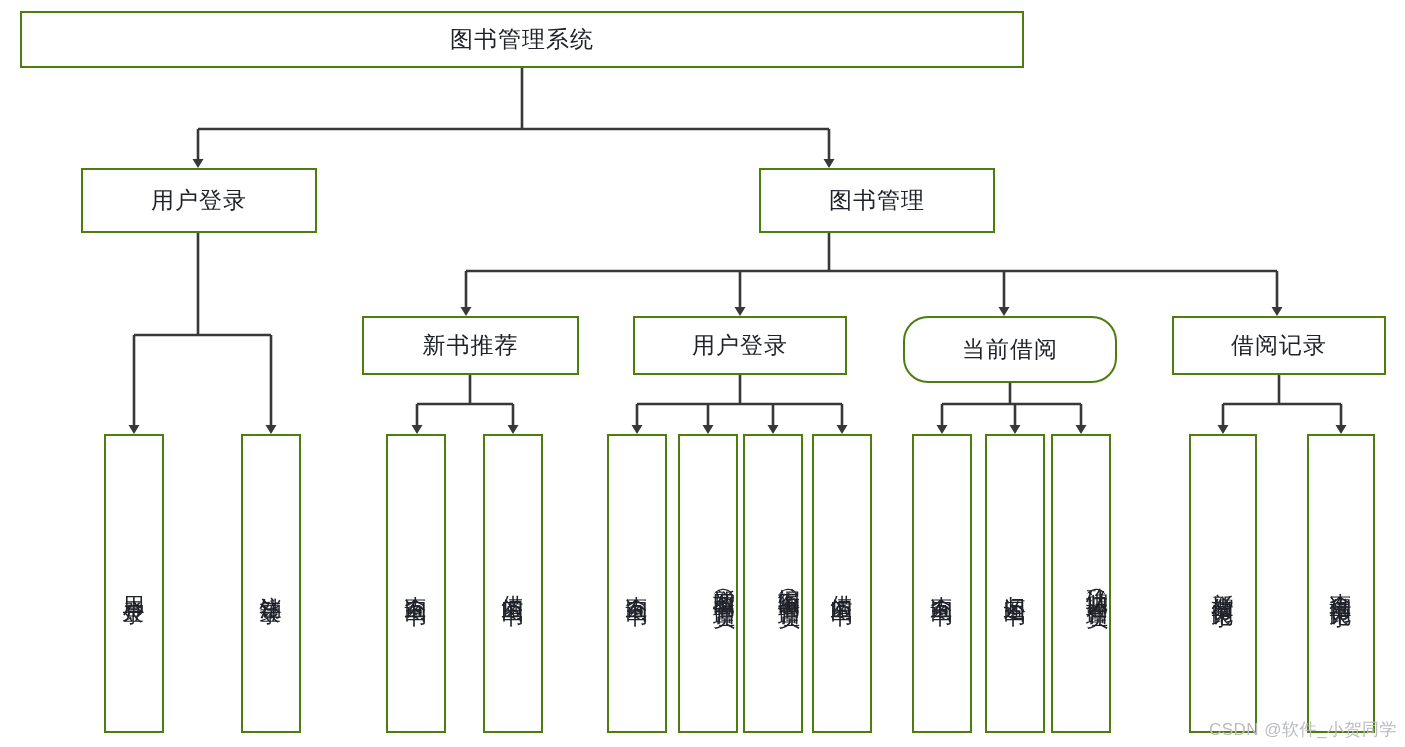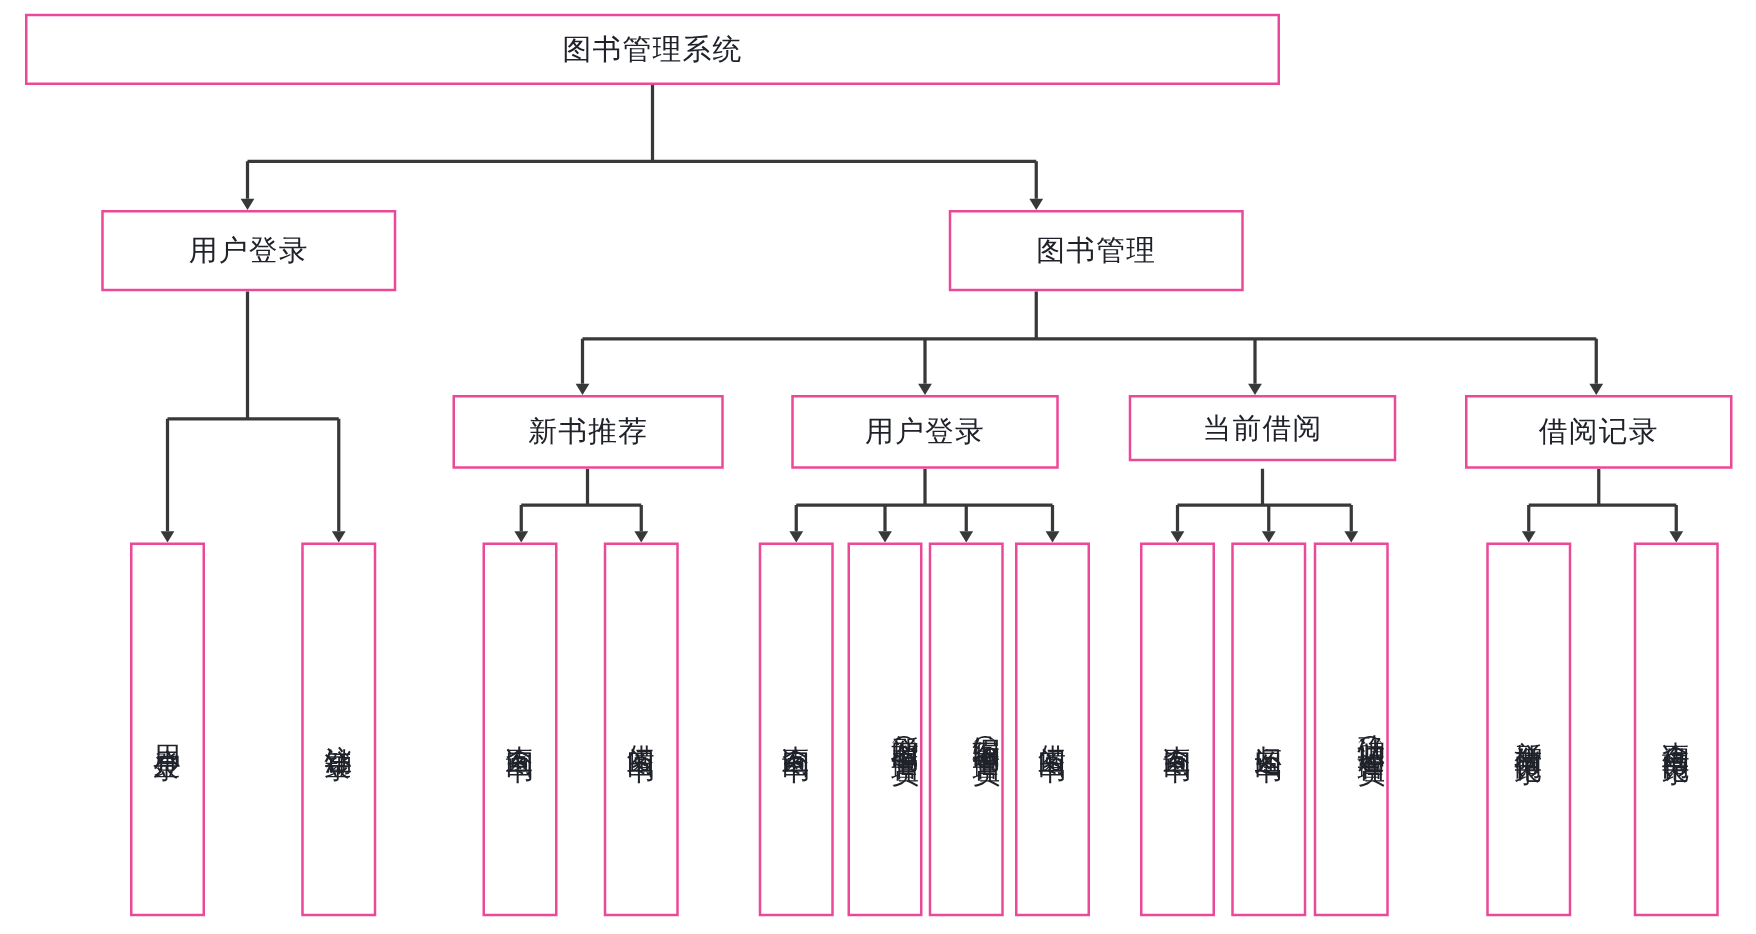--- a/index.html
+++ b/index.html
@@ -24,21 +24,21 @@
     left: 0;
     top: 0;
     width: 1405px;
     height: 747px;
     pointer-events: none;
   }
   .node {
     position: absolute;
     box-sizing: border-box;
     background: #ffffff;
-    border: 2px solid #ec4899;
+    border: 2px solid #4d7c0f;
     display: flex;
     align-items: center;
     justify-content: center;
     color: #20222a;
   }
   .node.horiz {
     font-size: 23px;
     letter-spacing: 1px;
   }
   .node.vert {
@@ -143,21 +143,21 @@
       </div>
       <div class="node horiz" style="left: 711px; top: 168px; width: 236px; height: 65px; margin-left: 48px;">
         <span class="node-label">图书管理</span>
       </div>
       <div class="node horiz" style="left: 362px; top: 316px; width: 217px; height: 59px; justify-content: center;">
         <span class="node-label">新书推荐</span>
       </div>
       <div class="node horiz" style="left: 633px; top: 316px; width: 214px; height: 59px;">
         <span class="node-label">用户登录</span>
       </div>
-      <div class="node horiz" style="left: 903px; top: 316px; width: 214px; height: 53px;">
+      <div class="node horiz" style="left: 903px; top: 316px; width: 214px; height: 67px; border-radius: 25px;">
         <span class="node-label">当前借阅</span>
       </div>
       <div class="node horiz" style="left: 1172px; top: 316px; width: 214px; height: 59px;">
         <span class="node-label">借阅记录</span>
       </div>
       <div class="node vert" style="left: 104px; top: 434px; width: 60px; height: 299px;">
         <span class="node-label">用户登录</span>
       </div>
       <div class="node vert" style="left: 241px; top: 434px; width: 60px; height: 299px;">
         <span class="node-label">注销登录</span>
@@ -190,13 +190,14 @@
         <span class="node-label">确认归还（管理员）</span>
       </div>
       <div class="node vert" style="left: 1189px; top: 434px; width: 68px; height: 299px;">
         <span class="node-label">新增借阅记录</span>
       </div>
       <div class="node vert" style="left: 1307px; top: 434px; width: 68px; height: 299px;">
         <span class="node-label">查询借阅记录</span>
       </div>
     </div>
 
+  <div id="watermark">CSDN @软件_小贺同学</div>
 </div>
 
 </body></html>

